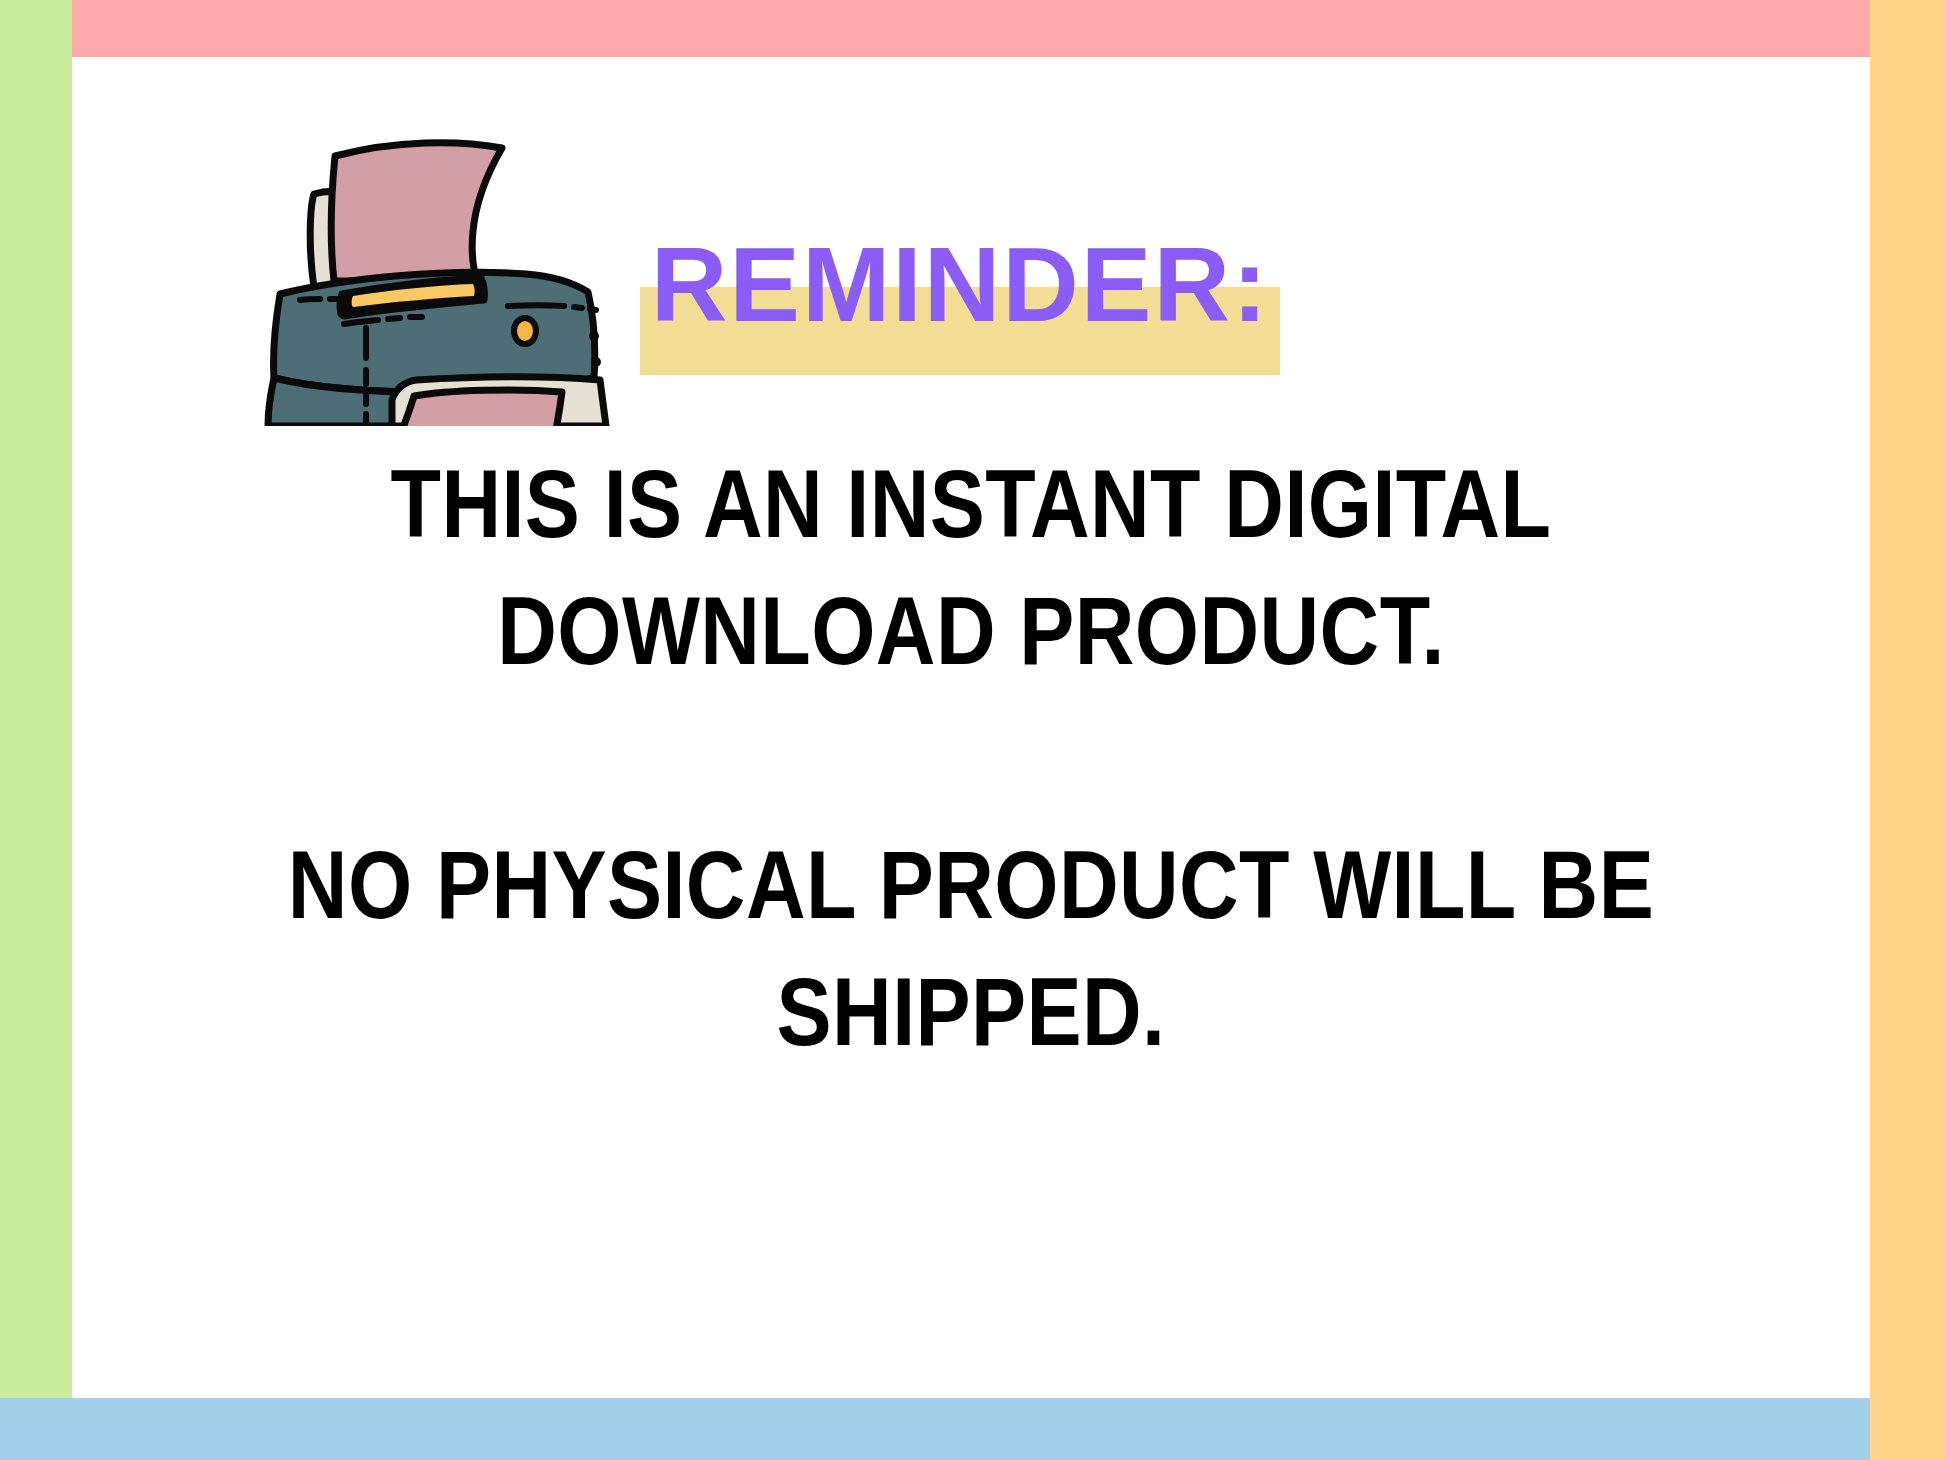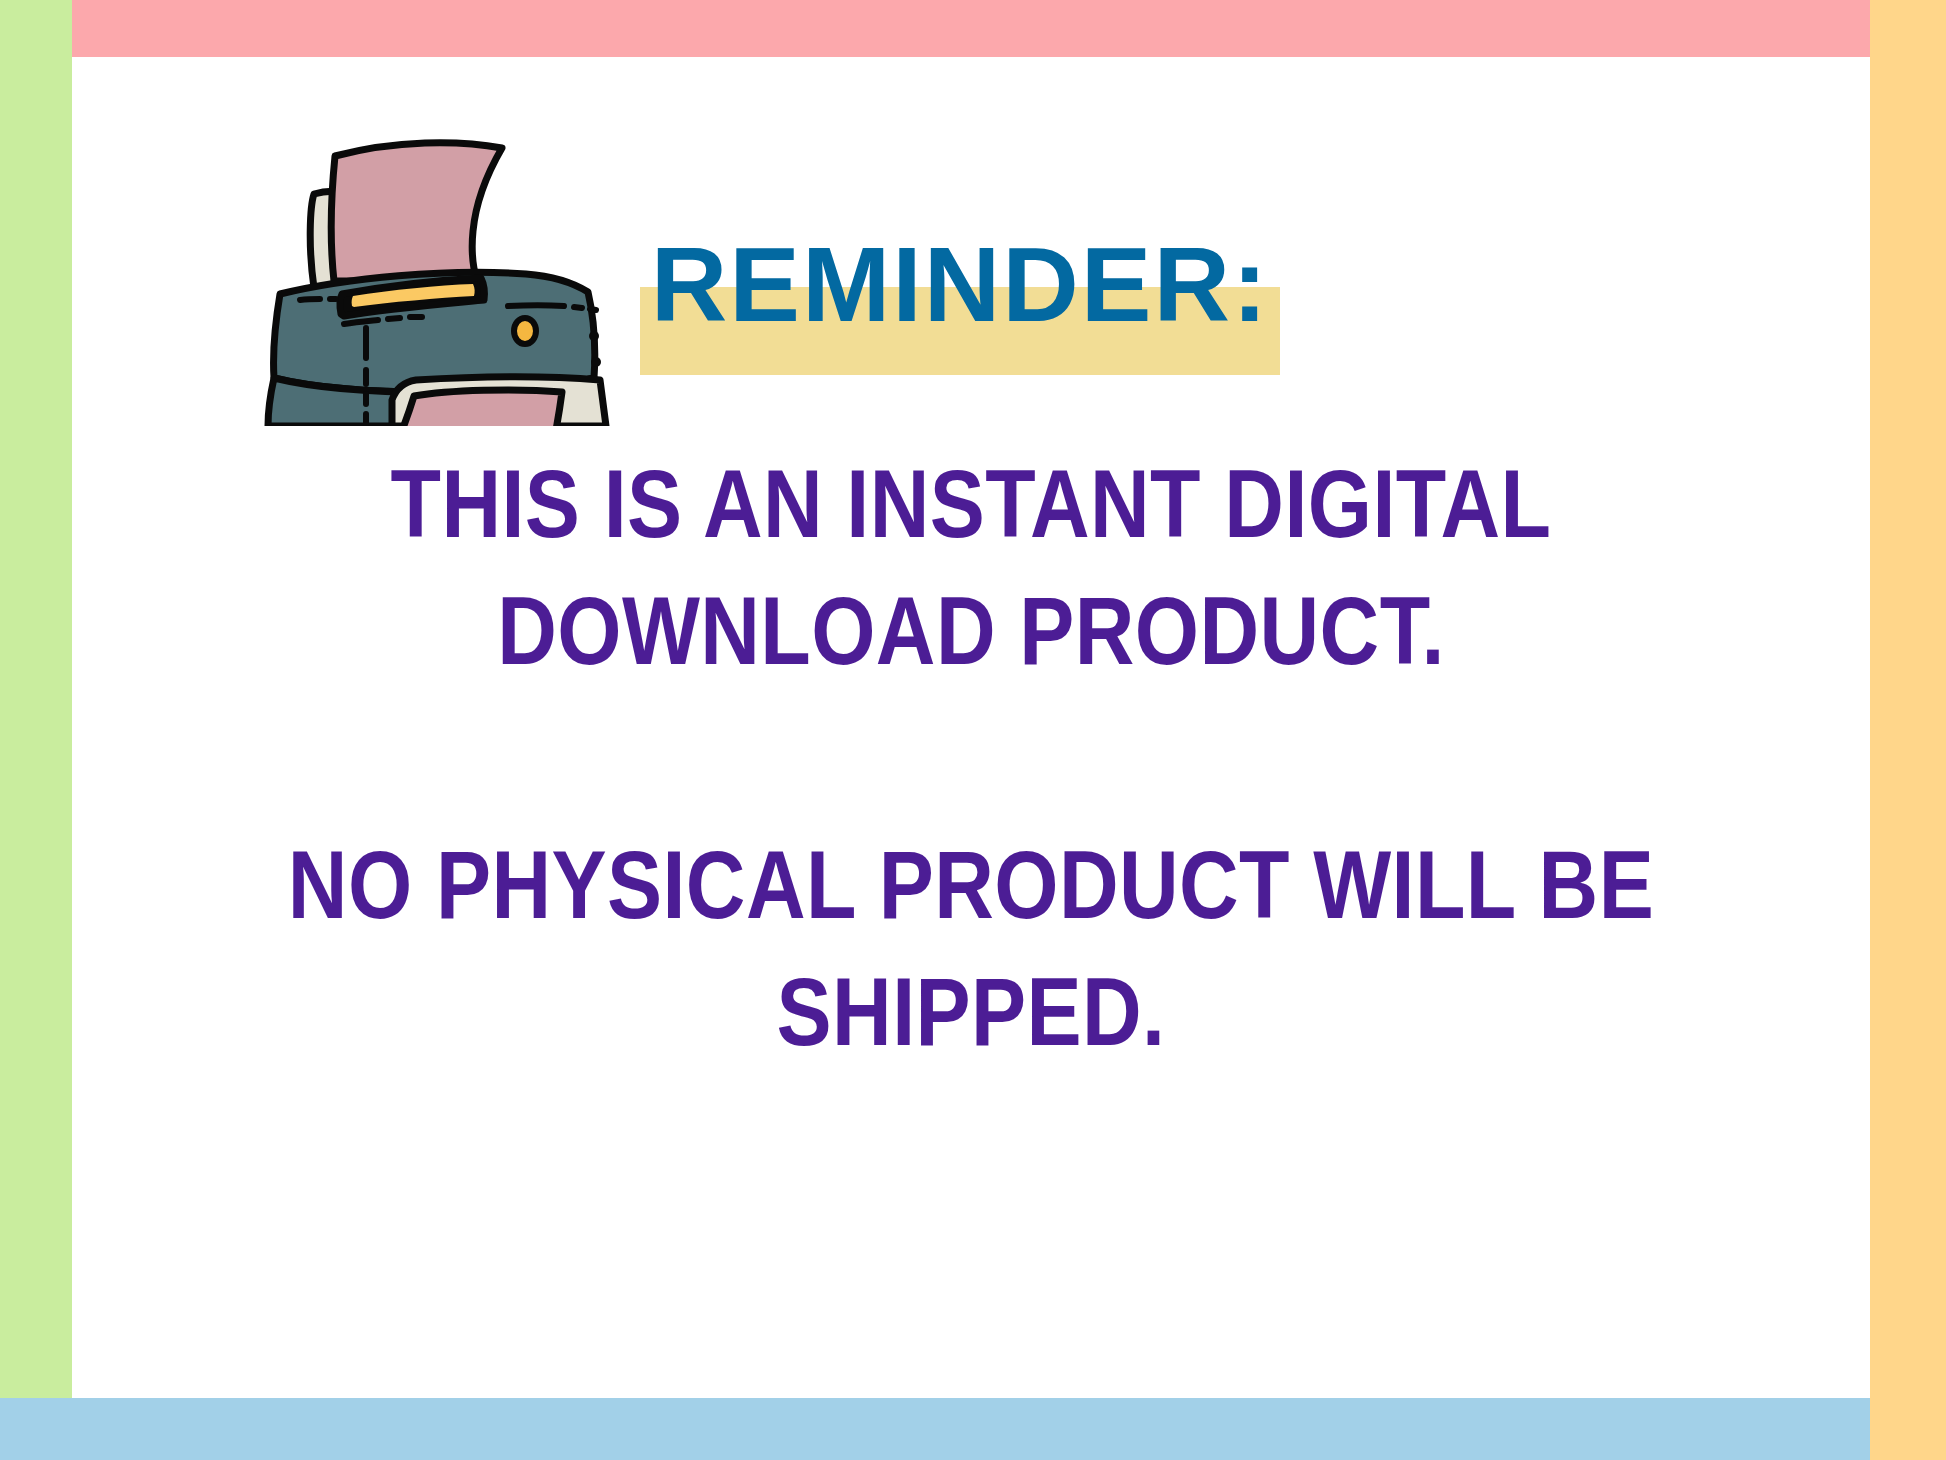--- a/index.html
+++ b/index.html
@@ -179,21 +179,21 @@
                  C290 386 228 388 186 382
                  C198 356 210 326 218 300 Z" fill="#D29FA6"></path>
 
         <ellipse cx="329" cy="235" rx="11" ry="13" fill="#F5B740" stroke="#0A0A0A" stroke-width="6"></ellipse>
       </g>
     </svg>
   </div>
 
   <div id="headline-block">
     <div id="headline-highlight" style="background: rgb(242, 221, 149);"></div>
-    <div id="headline-text" style="color: #0369a1;">REMINDER:</div>
+    <div id="headline-text" style="color: #8b5cf6;">REMINDER:</div>
   </div>
 
-  <div id="body-copy" style="color: #4c1d95;">
+  <div id="body-copy" style="color: #000000;">
     <p class="para" id="para-1">THIS IS AN INSTANT DIGITAL DOWNLOAD PRODUCT.</p>
     <p class="para" id="para-2">NO PHYSICAL PRODUCT WILL BE SHIPPED.</p>
   </div>
 
 </div>
 
 </body></html>

